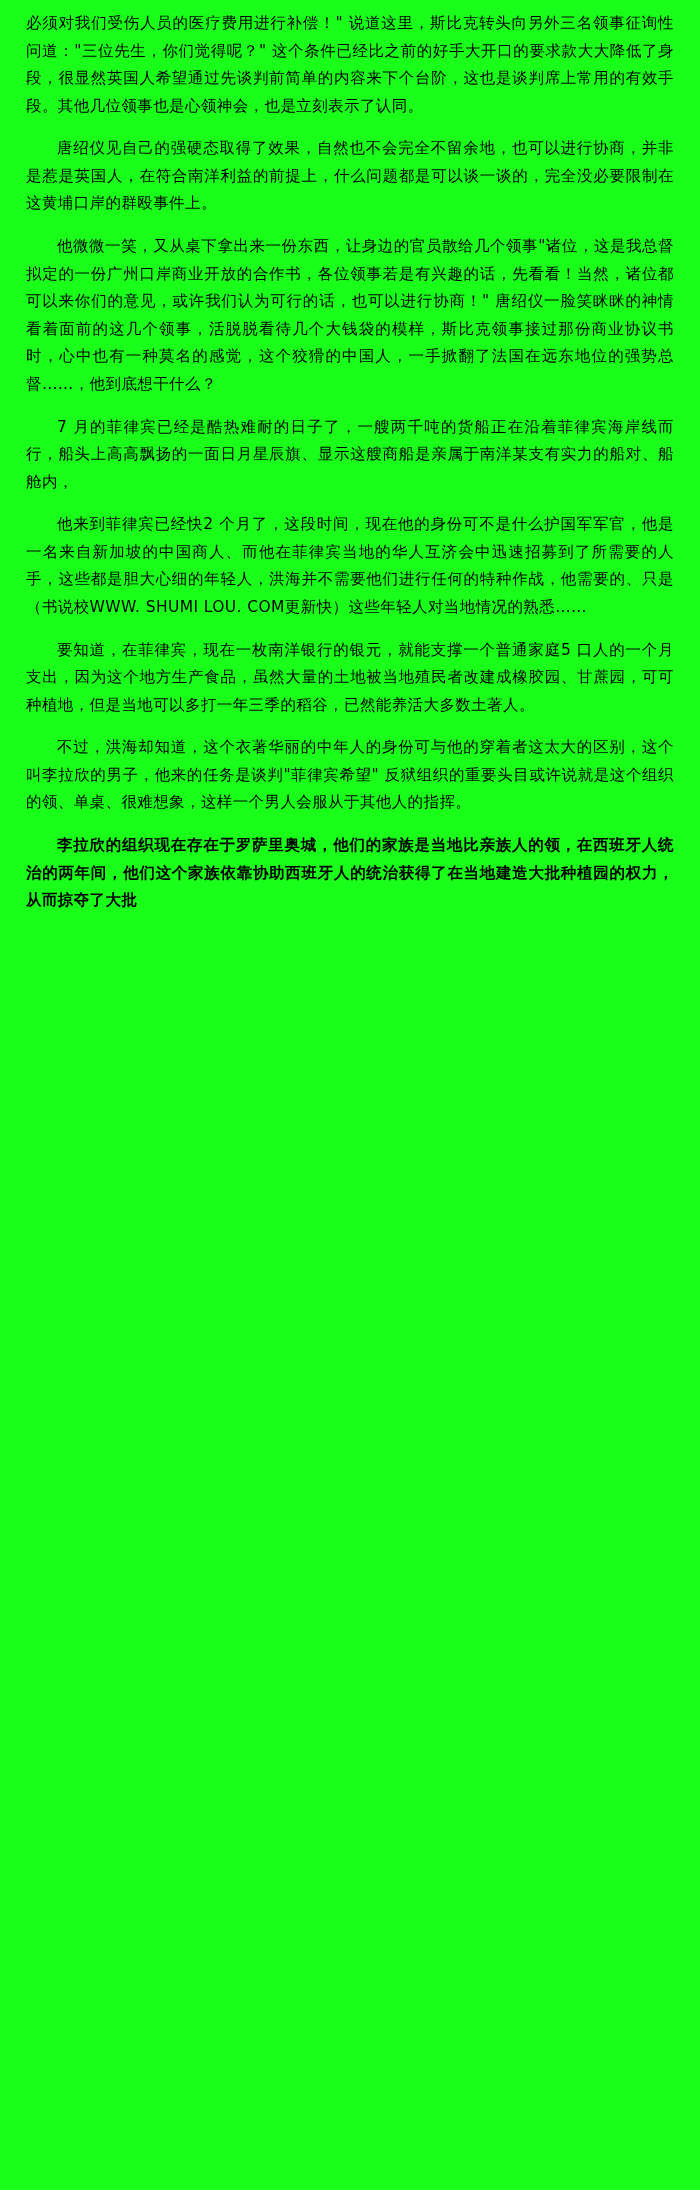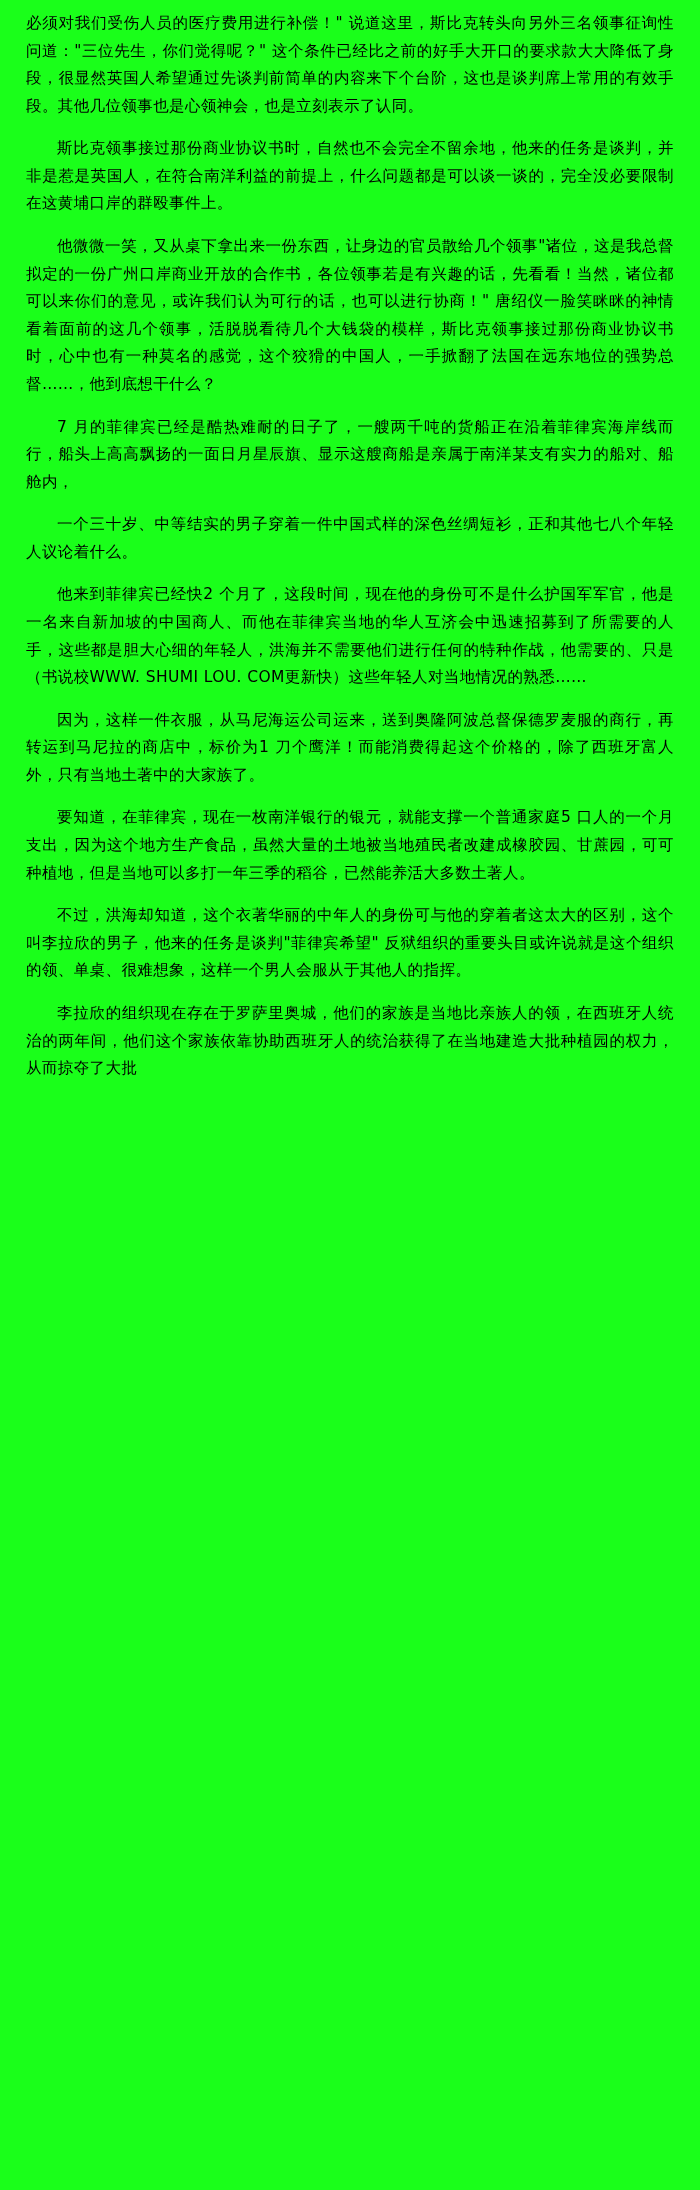--- a/index.html
+++ b/index.html
@@ -30,33 +30,32 @@
   }
   .para.indent {
     text-indent: 2em;
   }
   .para.first {
     text-indent: 0;
   }
   .last-clip {
     max-height: 128px;
     overflow: hidden;
+    font-weight: bold;
   }
 </style>
 </head>
 <body>
 
 <div id="page">
 
   <p class="para first">必须对我们受伤人员的医疗费用进行补偿！" 说道这里，斯比克转头向另外三名领事征询性问道："三位先生，你们觉得呢？" 这个条件已经比之前的好手大开口的要求款大大降低了身段，很显然英国人希望通过先谈判前简单的内容来下个台阶，这也是谈判席上常用的有效手段。其他几位领事也是心领神会，也是立刻表示了认同。</p>
-  <p class="para indent">斯比克领事接过那份商业协议书时，自然也不会完全不留余地，他来的任务是谈判，并非是惹是英国人，在符合南洋利益的前提上，什么问题都是可以谈一谈的，完全没必要限制在这黄埔口岸的群殴事件上。</p>
+  <p class="para indent">唐绍仪见自己的强硬态取得了效果，自然也不会完全不留余地，也可以进行协商，并非是惹是英国人，在符合南洋利益的前提上，什么问题都是可以谈一谈的，完全没必要限制在这黄埔口岸的群殴事件上。</p>
   <p class="para indent">他微微一笑，又从桌下拿出来一份东西，让身边的官员散给几个领事"诸位，这是我总督拟定的一份广州口岸商业开放的合作书，各位领事若是有兴趣的话，先看看！当然，诸位都可以来你们的意见，或许我们认为可行的话，也可以进行协商！" 唐绍仪一脸笑眯眯的神情看着面前的这几个领事，活脱脱看待几个大钱袋的模样，斯比克领事接过那份商业协议书时，心中也有一种莫名的感觉，这个狡猾的中国人，一手掀翻了法国在远东地位的强势总督……，他到底想干什么？</p>
   <p class="para indent">7 月的菲律宾已经是酷热难耐的日子了，一艘两千吨的货船正在沿着菲律宾海岸线而行，船头上高高飘扬的一面日月星辰旗、显示这艘商船是亲属于南洋某支有实力的船对、船舱内，</p>
-  <p class="para indent">一个三十岁、中等结实的男子穿着一件中国式样的深色丝绸短衫，正和其他七八个年轻人议论着什么。</p>
   <p class="para indent">他来到菲律宾已经快2 个月了，这段时间，现在他的身份可不是什么护国军军官，他是一名来自新加坡的中国商人、而他在菲律宾当地的华人互济会中迅速招募到了所需要的人手，这些都是胆大心细的年轻人，洪海并不需要他们进行任何的特种作战，他需要的、只是（书说校WWW. SHUMI LOU. COM更新快）这些年轻人对当地情况的熟悉……</p>
-  <p class="para indent">因为，这样一件衣服，从马尼海运公司运来，送到奥隆阿波总督保德罗麦服的商行，再转运到马尼拉的商店中，标价为1 刀个鹰洋！而能消费得起这个价格的，除了西班牙富人外，只有当地土著中的大家族了。</p>
   <p class="para indent">要知道，在菲律宾，现在一枚南洋银行的银元，就能支撑一个普通家庭5 口人的一个月支出，因为这个地方生产食品，虽然大量的土地被当地殖民者改建成橡胶园、甘蔗园，可可种植地，但是当地可以多打一年三季的稻谷，已然能养活大多数土著人。</p>
   <p class="para indent">不过，洪海却知道，这个衣著华丽的中年人的身份可与他的穿着者这太大的区别，这个叫李拉欣的男子，他来的任务是谈判"菲律宾希望" 反狱组织的重要头目或许说就是这个组织的领、单桌、很难想象，这样一个男人会服从于其他人的指挥。</p>
   <div class="last-clip">
     <p class="para indent">李拉欣的组织现在存在于罗萨里奥城，他们的家族是当地比亲族人的领，在西班牙人统治的两年间，他们这个家族依靠协助西班牙人的统治获得了在当地建造大批种植园的权力，从而掠夺了大批</p>
   </div>
 
 </div>
 
 </body></html>

